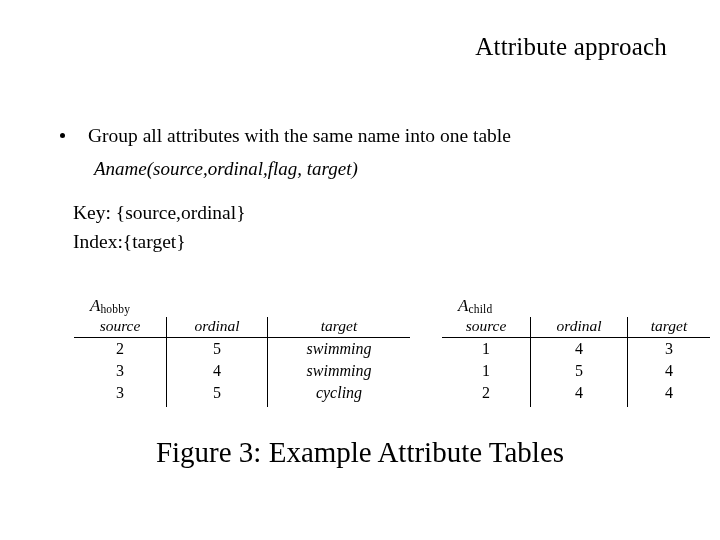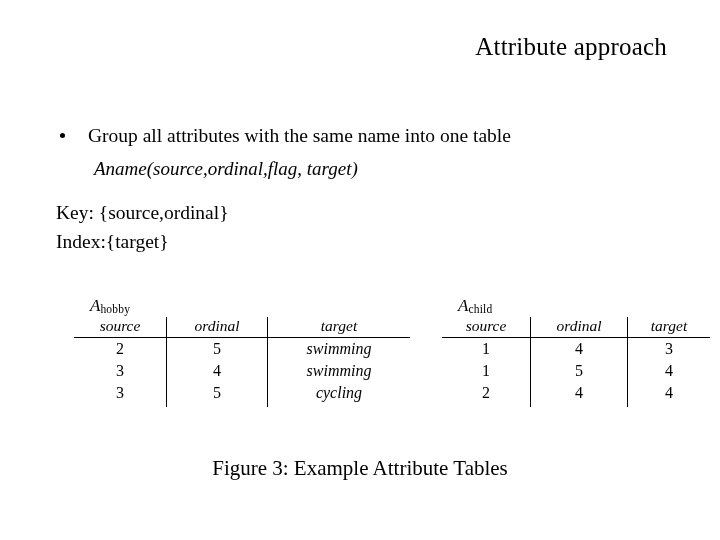--- a/index.html
+++ b/index.html
@@ -72,21 +72,21 @@
   }
 
   
   #key-index {
     position: absolute;
     left: 56px;
     top: 198px;
     font-size: 19.5px;
     line-height: 29px;
   }
-  #key-index .kline { display: block; white-space: nowrap; }
+  #key-index .kline { display: block; white-space: nowrap; margin-left: 17px; }
 
   
   #figure {
     position: absolute;
     left: 60px;
     top: 296px;
     width: 600px;
     height: 195px;
   }
   .tables-row {
@@ -148,24 +148,24 @@
   .t-hobby th.c-source, .t-hobby td.c-source { min-width: 72px; }
   .t-hobby th.c-ordinal, .t-hobby td.c-ordinal { min-width: 80px; }
   .t-hobby th.c-target, .t-hobby td.c-target { min-width: 122px; }
   .t-child th.c-source, .t-child td.c-source { min-width: 68px; }
   .t-child th.c-ordinal, .t-child td.c-ordinal { min-width: 76px; }
   .t-child th.c-target, .t-child td.c-target { min-width: 62px; }
 
   #figure-caption {
     position: absolute;
     left: 0;
-    top: 160px;
+    top: 144px;
     width: 600px;
     text-align: center;
-    font-size: 21px;
+    font-size: 29px;
     line-height: 25px;
     white-space: nowrap;
   }
 </style>
 </head>
 <body>
 
 <div id="slide">
 
   <div id="slide-title">Attribute approach</div>

